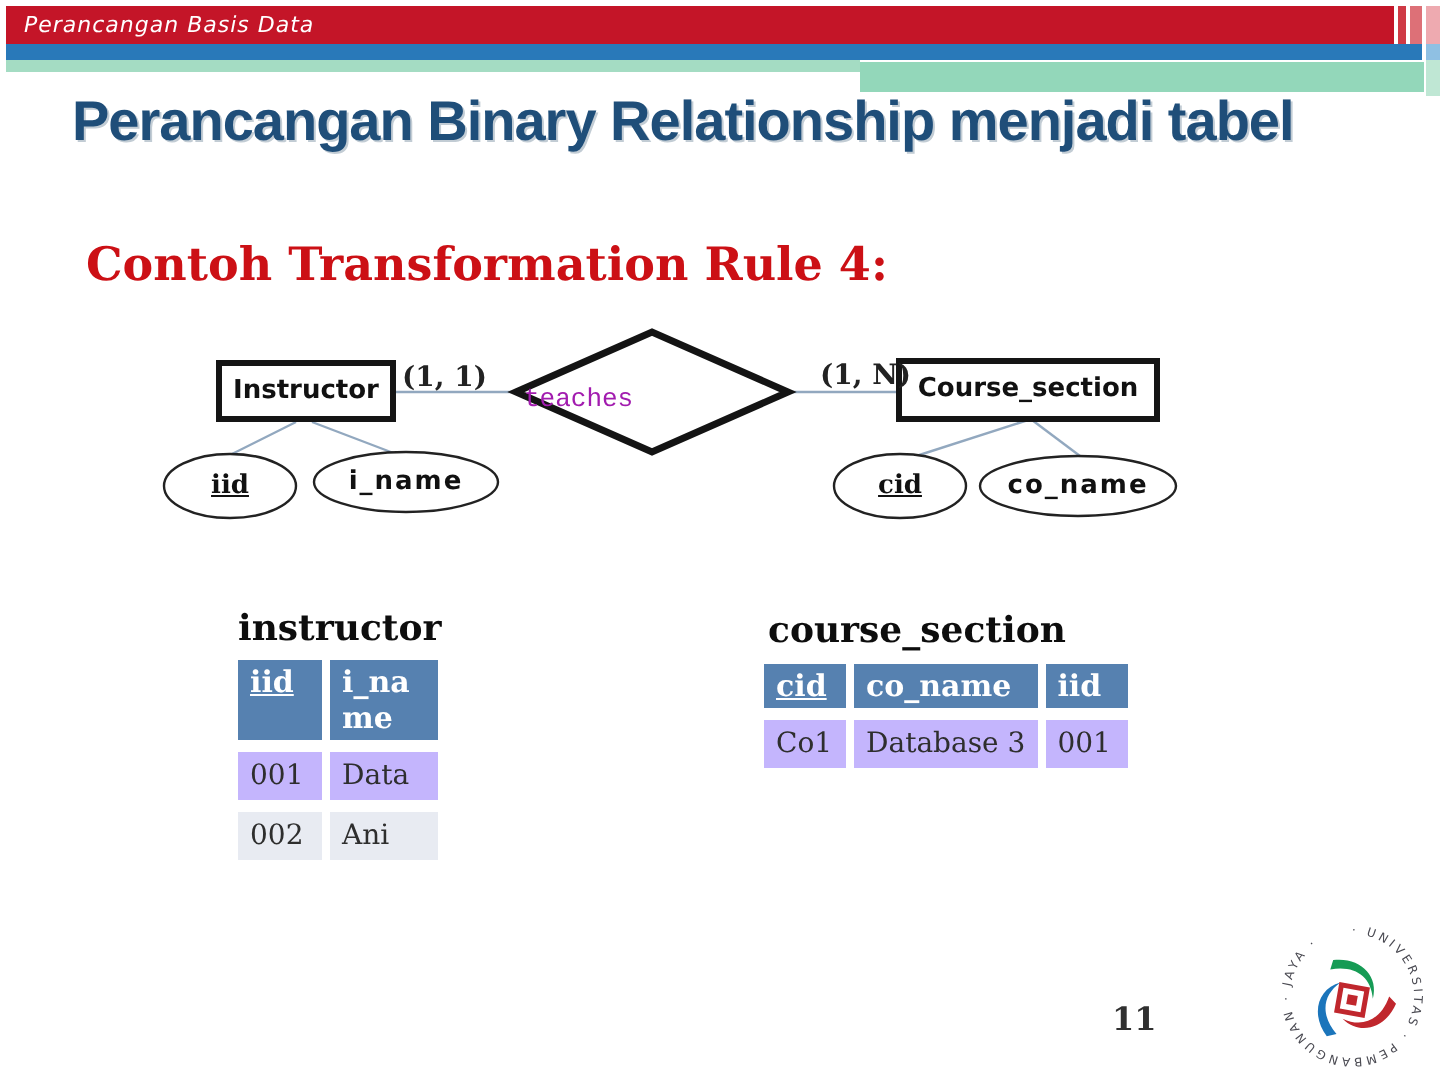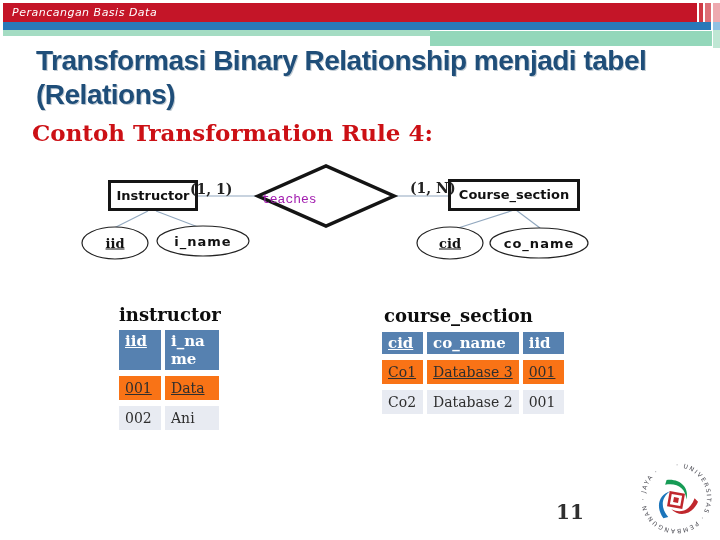--- a/index.html
+++ b/index.html
@@ -18,31 +18,31 @@
   .stripe-b1{left:713px;top:22px;width:7px;height:8px;background:#8fc0e3;}
   .bar-green{left:3px;top:30px;width:427px;height:6px;background:#a4dcc3;}
   .green-highlight{left:430px;top:31px;width:282px;height:15px;background:#93d7ba;}
   .white-underline{left:430px;top:46px;width:267px;height:3px;background:#fff;}
   .stripe-g1{left:713px;top:30px;width:7px;height:18px;background:#bfe7d4;}
 
   
   .page-title{left:36px;top:44px;width:670px;color:#1f4e79;font-weight:bold;
       font-size:28px;line-height:34px;letter-spacing:-.5px;z-index:5;
       text-shadow:1px 1px 0 #c2ccd4;}
-  .subtitle{left:32px;top:119px;color:#cc1015;font-weight:bold;font-size:23px;
+  .subtitle{left:43px;top:119px;color:#cc1015;font-weight:bold;font-size:23px;
       font-family:"DejaVu Serif",serif;}
 
   
   svg.diagram-layer{left:0;top:0;width:720px;height:540px;pointer-events:none;}
   .entity-box{border:3px solid #151515;background:#fff;text-align:center;
       font-family:"DejaVu Sans",sans-serif;font-weight:bold;font-size:13px;color:#111;}
   .entity-instructor{left:108px;top:180px;width:84px;height:25px;line-height:25px;}
   .entity-course{left:448px;top:179px;width:126px;height:26px;line-height:26px;}
   .cardinality{font-family:"DejaVu Serif",serif;font-weight:bold;font-size:14px;color:#222;}
-  .card-left{left:190px;top:181px;}
+  .card-left{left:201px;top:181px;}
   .card-right{left:410px;top:180px;}
   .rel-label{left:262px;top:192px;width:128px;text-align:left;
       font-family:Liberation Mono, monospace;font-size:13px;color:#a21caf;}
   .attr-label{transform:translate(-50%,-50%);font-size:13px;font-weight:bold;
       color:#111;white-space:nowrap;}
   .attr-key{font-family:"DejaVu Serif",serif;text-decoration:underline;}
   .attr-plain{font-family:"DejaVu Sans",sans-serif;letter-spacing:1px;}
   .attr-iid{left:115px;top:243px;}
   .attr-iname{left:203px;top:241px;}
   .attr-cid{left:450px;top:243px;}
@@ -51,58 +51,57 @@
   
   .tbl-title{font-family:"DejaVu Serif",serif;font-weight:bold;font-size:18px;color:#0d0d0d;}
   .tbl-title-instructor{left:119px;top:304px;}
   .tbl-title-course{left:384px;top:305px;}
   table.result{border-collapse:separate;border-spacing:4px 6px;position:absolute;}
   table.result th{background:#5681b0;color:#fff;font-family:"DejaVu Serif",serif;
       font-weight:bold;font-size:15px;text-align:left;vertical-align:top;
       padding:2px 6px;}
   table.result td{font-family:"DejaVu Serif",serif;font-size:14px;color:#2e2e2e;
       padding:2px 6px;height:20px;vertical-align:middle;}
-  table.result tr.band-dark td{background:#f97316;text-decoration:underline;}
+  table.result tr.band-dark td{background:#c4b5fd;}
   table.result tr.band-light td{background:#e8ebf2;}
   th.pk{text-decoration:underline;}
   td.id-val{color:#b5454f;}
   td.id-val-light{color:#cf5560;}
   .tbl-instructor{left:115px;top:324px;}
   .tbl-instructor th.c0,.tbl-instructor td.c0{width:30px;}
   .tbl-instructor th.c1,.tbl-instructor td.c1{width:42px;overflow-wrap:anywhere;}
   .tbl-course{left:378px;top:326px;}
   .tbl-course th.c0,.tbl-course td.c0{width:29px;}
   .tbl-course th.c1,.tbl-course td.c1{width:73px;white-space:nowrap;}
   .tbl-course th.c2,.tbl-course td.c2{width:29px;}
 
   
   .page-number{left:556px;top:500px;font-family:"DejaVu Serif",serif;
-      font-weight:bold;font-size:20px;color:#303030;}
+      font-weight:bold;font-size:16px;color:#303030;}
   .logo{left:636px;top:458px;width:80px;height:80px;}
   .logo text{font-family:"DejaVu Sans",sans-serif;font-size:6px;
       letter-spacing:1.6px;fill:#4a4a52;}
 </style>
 </head>
 <body>
 
 <div class="abs bar-red"></div>
 <div class="abs bar-red-label">Perancangan Basis Data</div>
 <div class="abs stripe-r1"></div>
 <div class="abs stripe-r2"></div>
 <div class="abs stripe-r3"></div>
 <div class="abs bar-blue"></div>
 <div class="abs stripe-b1"></div>
 <div class="abs bar-green"></div>
 <div class="abs green-highlight"></div>
 <div class="abs white-underline"></div>
 <div class="abs stripe-g1"></div>
 
 <div class="abs page-title">
-  <span style="display:block">Transformasi Binary Relationship menjadi tabel</span>
-  <span style="display:block">(Relations)</span>
+  <span style="display:block">Perancangan Binary Relationship menjadi tabel</span>
 </div>
 <div class="abs subtitle">Contoh Transformation Rule 4:</div>
 
 <svg class="abs diagram-layer" viewBox="0 0 720 540" xmlns="http://www.w3.org/2000/svg">
   <g stroke="#92a8bf" stroke-width="1.2">
     <line x1="196" y1="196" x2="258" y2="196"></line>
     <line x1="394" y1="196" x2="448" y2="196"></line>
     <line x1="148" y1="211" x2="114" y2="228"></line>
     <line x1="156" y1="211" x2="198" y2="227"></line>
     <line x1="514" y1="210" x2="455" y2="229"></line>
@@ -149,25 +148,20 @@
       <tr>
     <th class="c0 pk">cid</th>
     <th class="c1">co_name</th>
     <th class="c2">iid</th>
   </tr>
   <tr class="band-dark">
     <td class="c0">Co1</td>
     <td class="c1">Database 3</td>
     <td class="c2 id-val-light">001</td>
   </tr>
-  <tr class="band-light">
-    <td class="c0">Co2</td>
-    <td class="c1">Database 2</td>
-    <td class="c2 id-val-light">001</td>
-  </tr>
 </tbody>
   </table>
 
 <div class="abs page-number">11</div>
 
 <svg class="abs logo" viewBox="0 0 80 80" xmlns="http://www.w3.org/2000/svg">
   <circle cx="40" cy="40" r="38" fill="#ffffff"></circle>
   <defs>
     <path id="ringPath" d="M 40 9 A 31 31 0 1 1 39.99 9" fill="none"></path>
   </defs>

